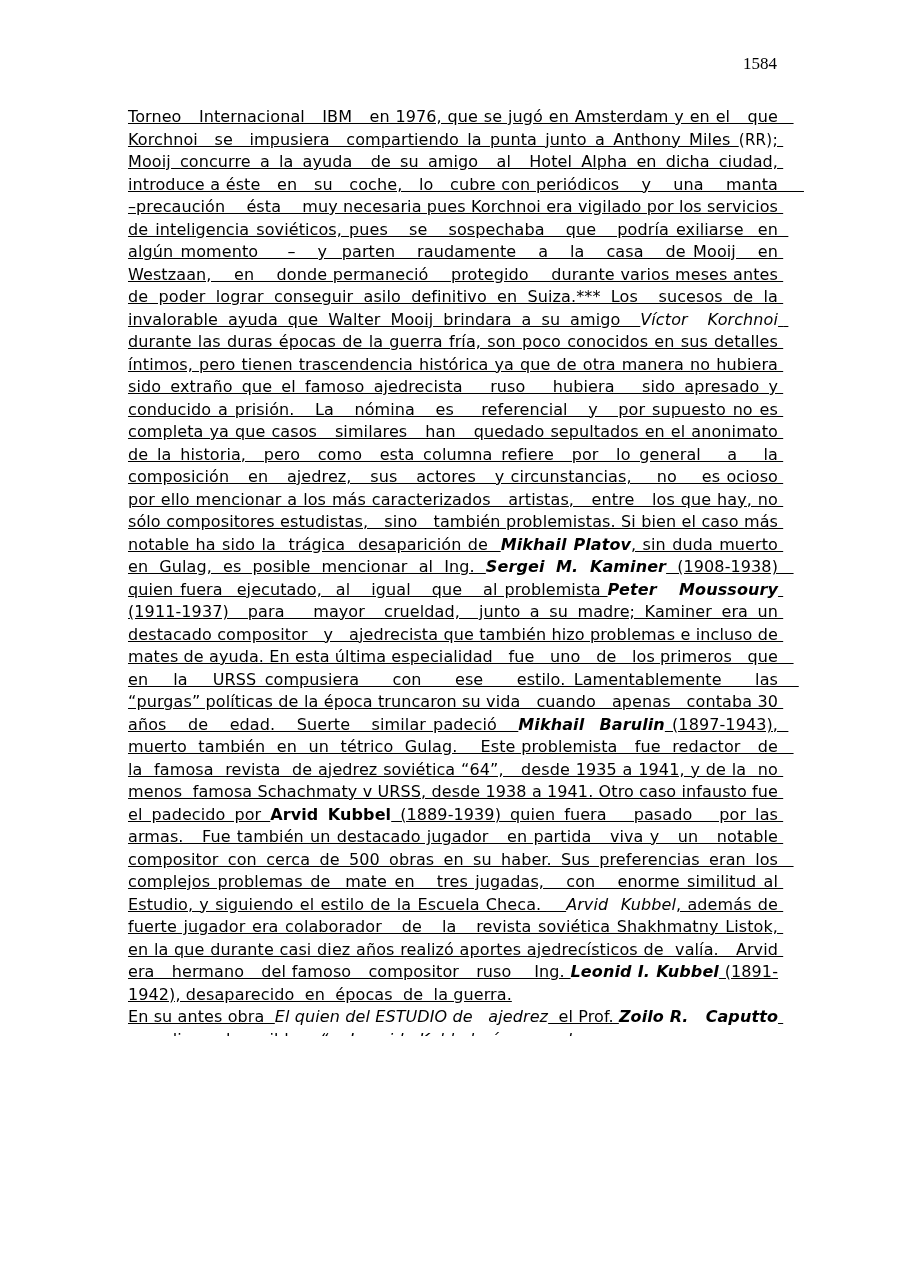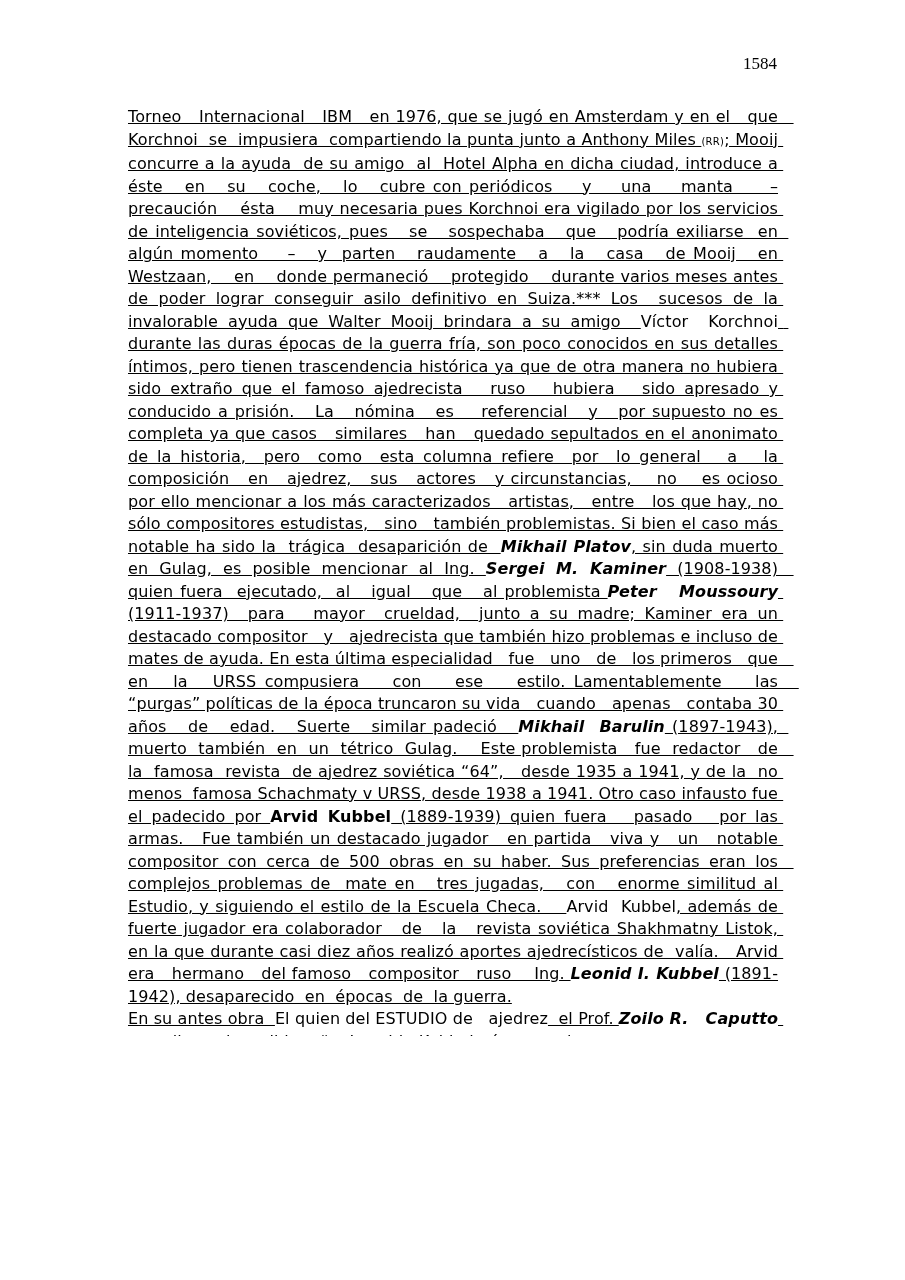--- a/index.html
+++ b/index.html
@@ -35,24 +35,24 @@
     text-align: justify;
     text-justify: inter-word;
     color: #000000;
   }
   .doc-paragraph {
     margin: 0;
     padding: 0;
     white-space: pre-wrap;
   }
   .run-regular { font-style: normal; font-weight: normal; text-decoration: underline; }
-  .run-italic { }
+  .run-italic { font-style: italic; }
   .run-bold { font-weight: bold; }
   .run-bold-italic { font-weight: bold; font-style: italic; }
-  .run-small { font-size: 10px; letter-spacing: 0.3px; }
+  .run-small { font-size: 15px; letter-spacing: 0.3px; }
 </style>
 </head>
 <body>
 
 <div class="page">
   <div class="page-number">1584</div>
   <div class="doc-body">
       <p class="doc-paragraph"><span class="run-regular">Torneo   Internacional   IBM   en 1976, que se jugó en Amsterdam y en el   que   Korchnoi  se  impusiera  compartiendo la punta junto a Anthony Miles </span><span class="run-small">(RR)</span><span class="run-regular">; Mooij concurre a la ayuda  de su amigo  al  Hotel Alpha en dicha ciudad, introduce a éste   en   su   coche,   lo   cubre con periódicos    y    una    manta     –precaución    ésta    muy necesaria pues Korchnoi era vigilado por los servicios de inteligencia soviéticos, pues   se   sospechaba   que   podría exiliarse  en  algún momento    –   y  parten   raudamente   a   la   casa   de Mooij   en Westzaan,    en    donde permaneció    protegido    durante varios meses antes de poder lograr conseguir asilo definitivo en Suiza.*** Los  sucesos de la invalorable ayuda que Walter Mooij brindara a su amigo  </span><span class="run-italic">Víctor  Korchnoi</span><span class="run-regular">  durante las duras épocas de la guerra fría, son poco conocidos en sus detalles íntimos, pero tienen trascendencia histórica ya que de otra manera no hubiera sido extraño que el famoso ajedrecista   ruso   hubiera   sido apresado y conducido a prisión.   La   nómina   es    referencial   y   por supuesto no es completa ya que casos   similares   han   quedado sepultados en el anonimato de la historia,  pero  como  esta columna refiere  por  lo general   a   la composición   en   ajedrez,   sus   actores   y circunstancias,    no    es ocioso por ello mencionar a los más caracterizados   artistas,   entre   los que hay, no sólo compositores estudistas,   sino   también problemistas. Si bien el caso más notable ha sido la  trágica  desaparición de  </span><span class="run-bold-italic">Mikhail Platov</span><span class="run-regular">, sin duda muerto en Gulag, es posible mencionar al Ing. </span><span class="run-bold-italic">Sergei M. Kaminer</span><span class="run-regular"> (1908-1938)   quien fuera  ejecutado,  al   igual   que   al problemista </span><span class="run-bold-italic">Peter   Moussoury</span><span class="run-regular"> (1911-1937)  para   mayor  crueldad,  junto a su madre; Kaminer era un destacado compositor   y   ajedrecista que también hizo problemas e incluso de mates de ayuda. En esta última especialidad   fue   uno   de   los primeros   que   en   la   URSS compusiera    con    ese    estilo. Lamentablemente    las    “purgas” políticas de la época truncaron su vida   cuando   apenas   contaba 30 años   de   edad.   Suerte   similar padeció   </span><span class="run-bold-italic">Mikhail  Barulin</span><span class="run-regular"> (1897-1943),  muerto  también  en  un  tétrico  Gulag.    Este problemista   fue  redactor   de   la  famosa  revista  de ajedrez soviética “64”,   desde 1935 a 1941, y de la  no menos  famosa Schachmaty v URSS, desde 1938 a 1941. Otro caso infausto fue el padecido por </span><span class="run-bold">Arvid Kubbel</span><span class="run-regular"> (1889-1939) quien fuera   pasado   por las armas.   Fue también un destacado jugador   en partida   viva y   un   notable compositor con cerca de 500 obras en su haber. Sus preferencias eran los   complejos problemas de  mate en   tres jugadas,   con   enorme similitud al Estudio, y siguiendo el estilo de la Escuela Checa.    </span><span class="run-italic">Arvid  Kubbel</span><span class="run-regular">, además de fuerte jugador era colaborador   de   la   revista soviética Shakhmatny Listok, en la que durante casi diez años realizó aportes ajedrecísticos de  valía.   Arvid era   hermano   del famoso   compositor   ruso    Ing. </span><span class="run-bold-italic">Leonid I. Kubbel</span><span class="run-regular"> (1891-1942), desaparecido  en  épocas  de  la guerra.</span></p>
       <p class="doc-paragraph"><span class="run-regular">En su antes obra  </span><span class="run-italic">El quien del ESTUDIO de   ajedrez</span><span class="run-regular">  el Prof. </span><span class="run-bold-italic">Zoilo R.   Caputto</span><span class="run-regular"> nos  dice   al  posible:   </span><span class="run-italic">“… Leonid   Kubbel   épocas  el</span></p>
     </div>

